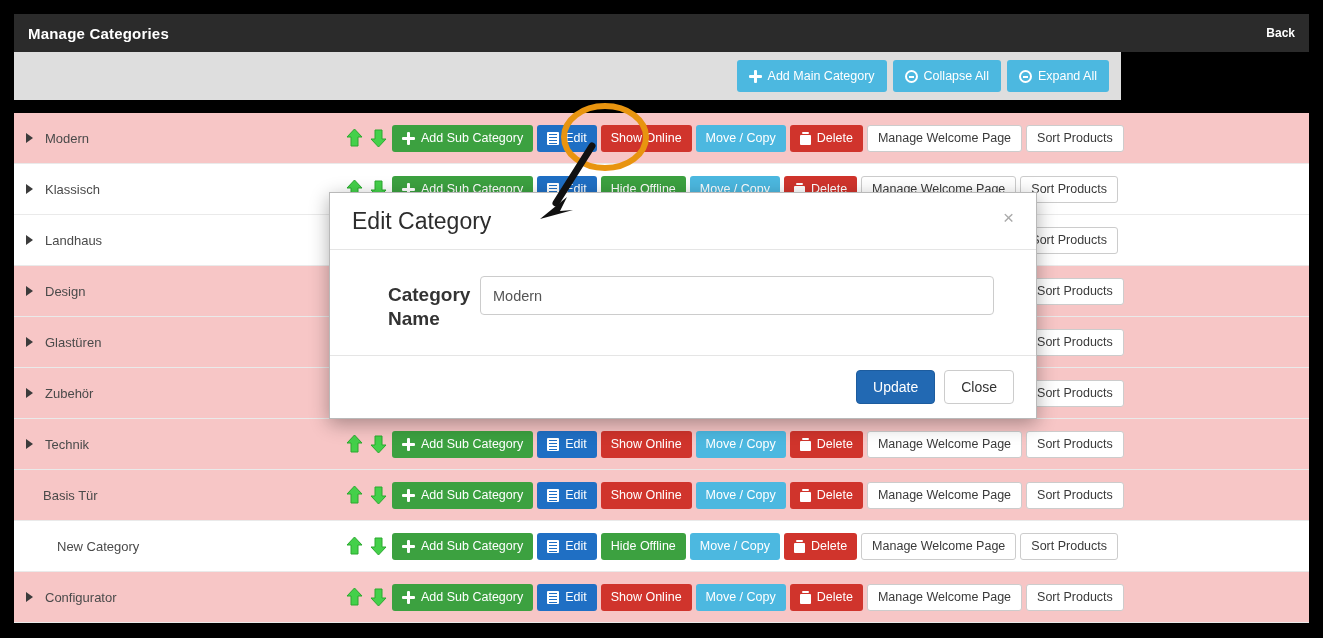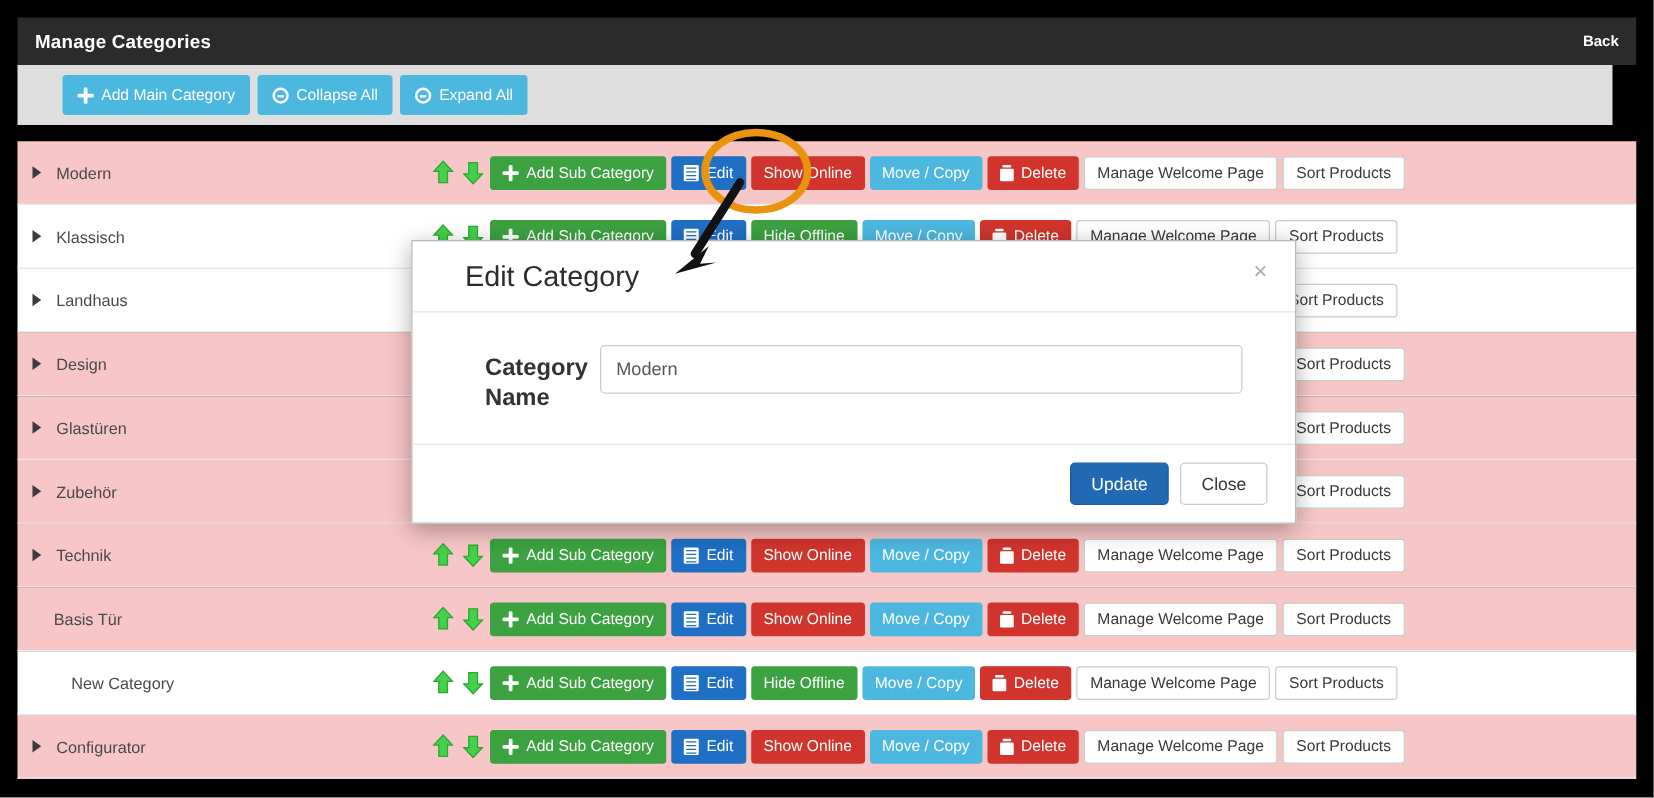--- a/index.html
+++ b/index.html
@@ -38,24 +38,24 @@
     font-size: 12px;
     font-weight: bold;
     text-decoration: none;
     cursor: pointer;
   }
 
   
   .toolbar {
     position: absolute;
     left: 14px; top: 52px;
-    width: 1276px; height: 48px;
+    width: 1107px; height: 48px;
     background: #dedede;
     box-sizing: border-box;
-    display: flex; align-items: center; 
+    display: flex; align-items: center; justify-content: flex-end;
     padding-right: 12px;
     gap: 6px;
     padding-left: 36px;
   }
   .tbtn {
     background: #4cb8e0;
     color: #ffffff;
     border: none;
     border-radius: 3px;
     font-size: 12.5px;
@@ -199,21 +199,20 @@
     position: relative;
     height: 56px;
     border-bottom: 1px solid #e5e5e5;
     display:flex; align-items:center;
     padding: 0 22px;
   }
   .modal-title {
     font-size: 23px;
     color: #2d2d2d;
     font-weight: normal;
-    margin-left: 20px;
   }
   .modal-close {
     position:absolute; right: 16px; top: 14px;
     font-size: 19px; color: #aaaaaa; cursor: pointer;
     line-height: 1;
     background: none; border: none; font-family: "Liberation Sans", sans-serif;
   }
   .modal-body {
     padding: 26px 22px 24px 22px;
     border-bottom: 1px solid #e5e5e5;

